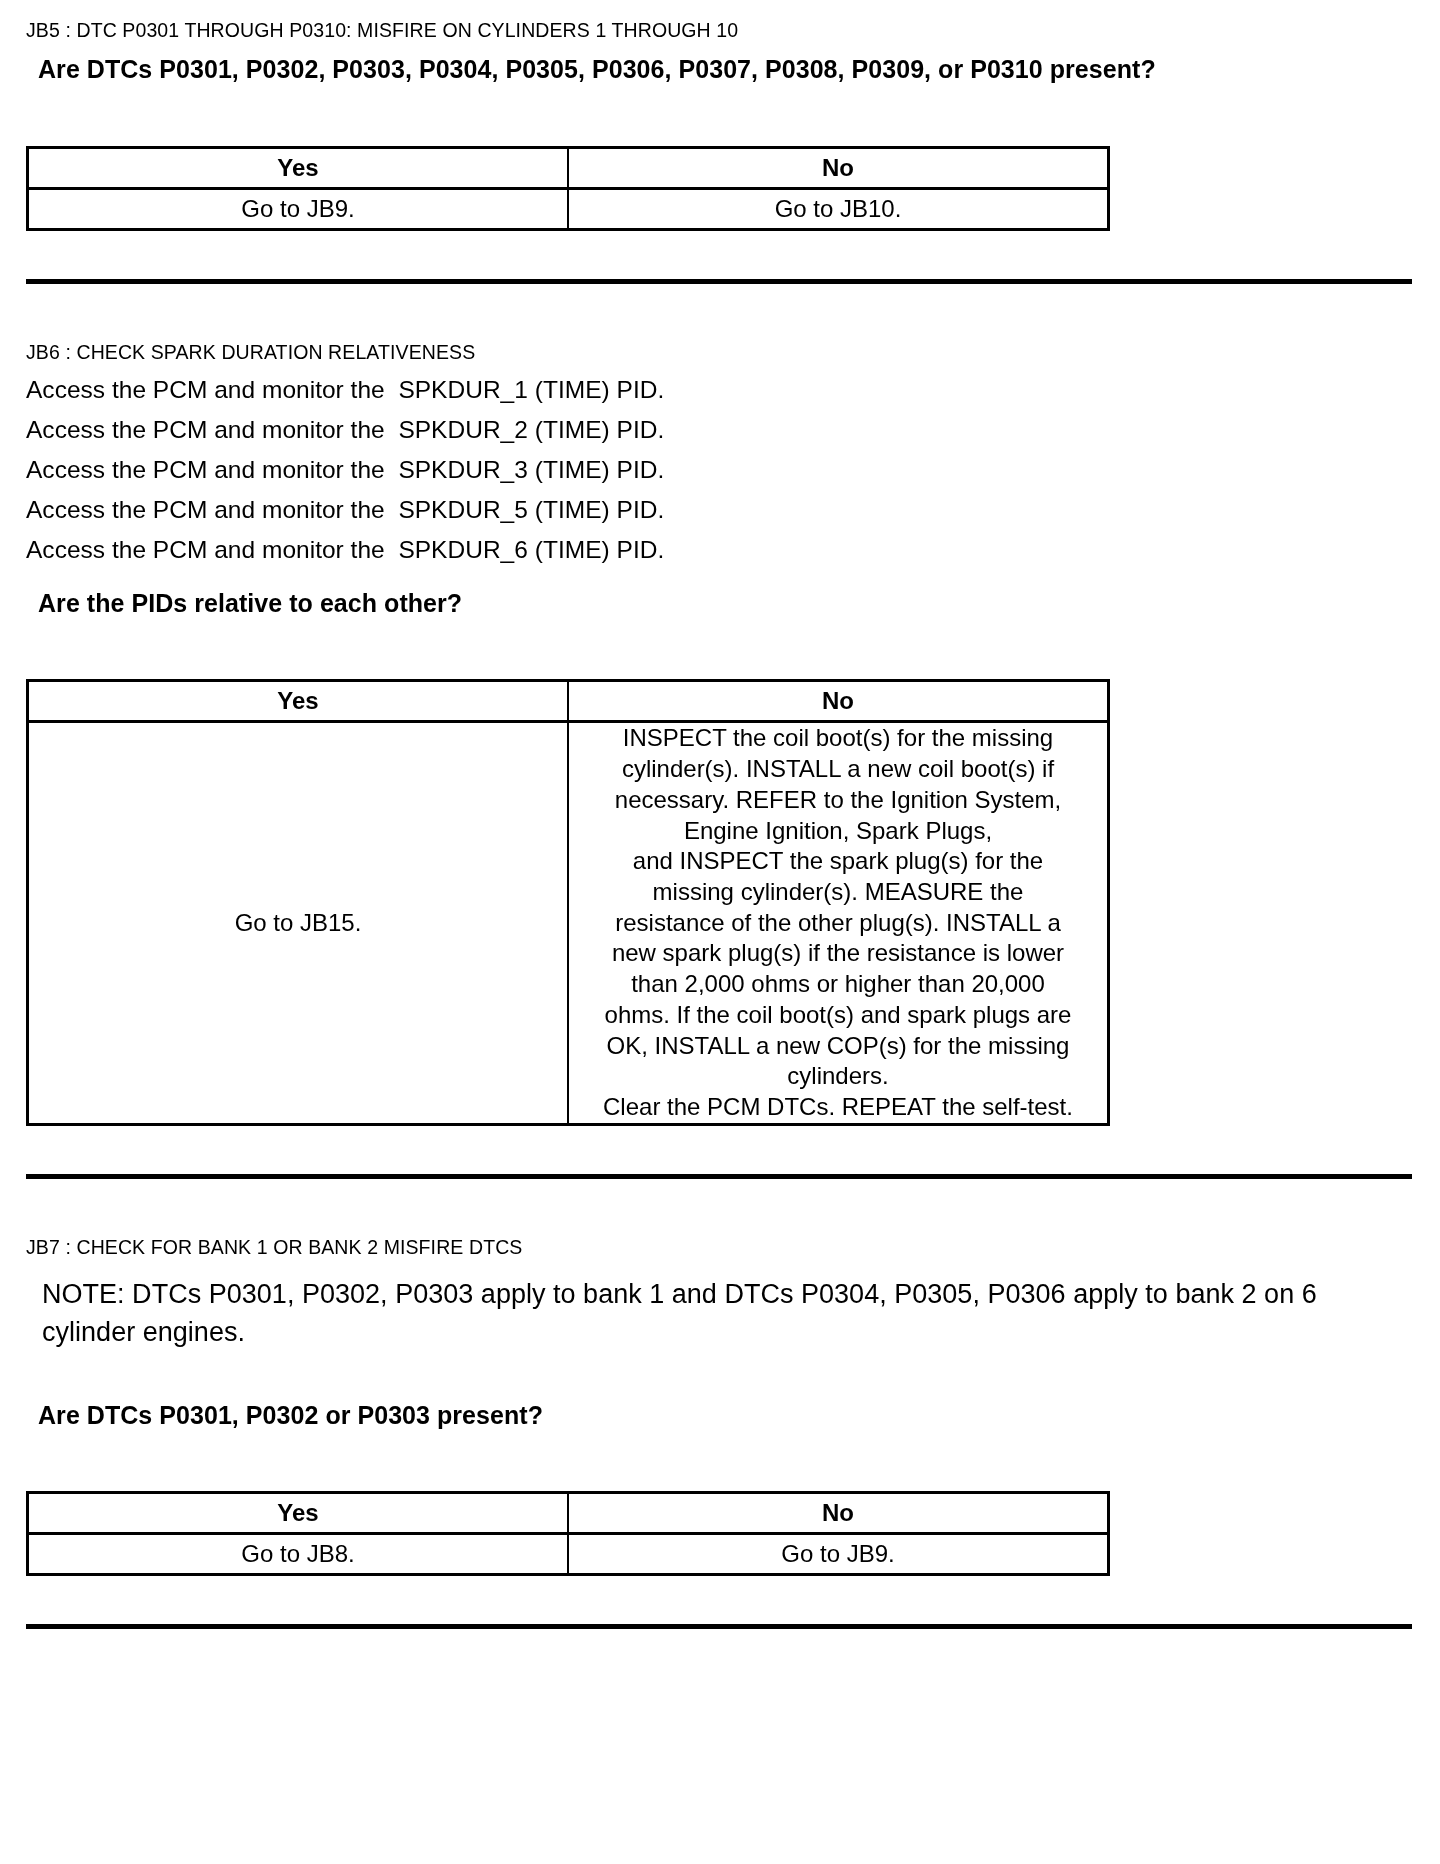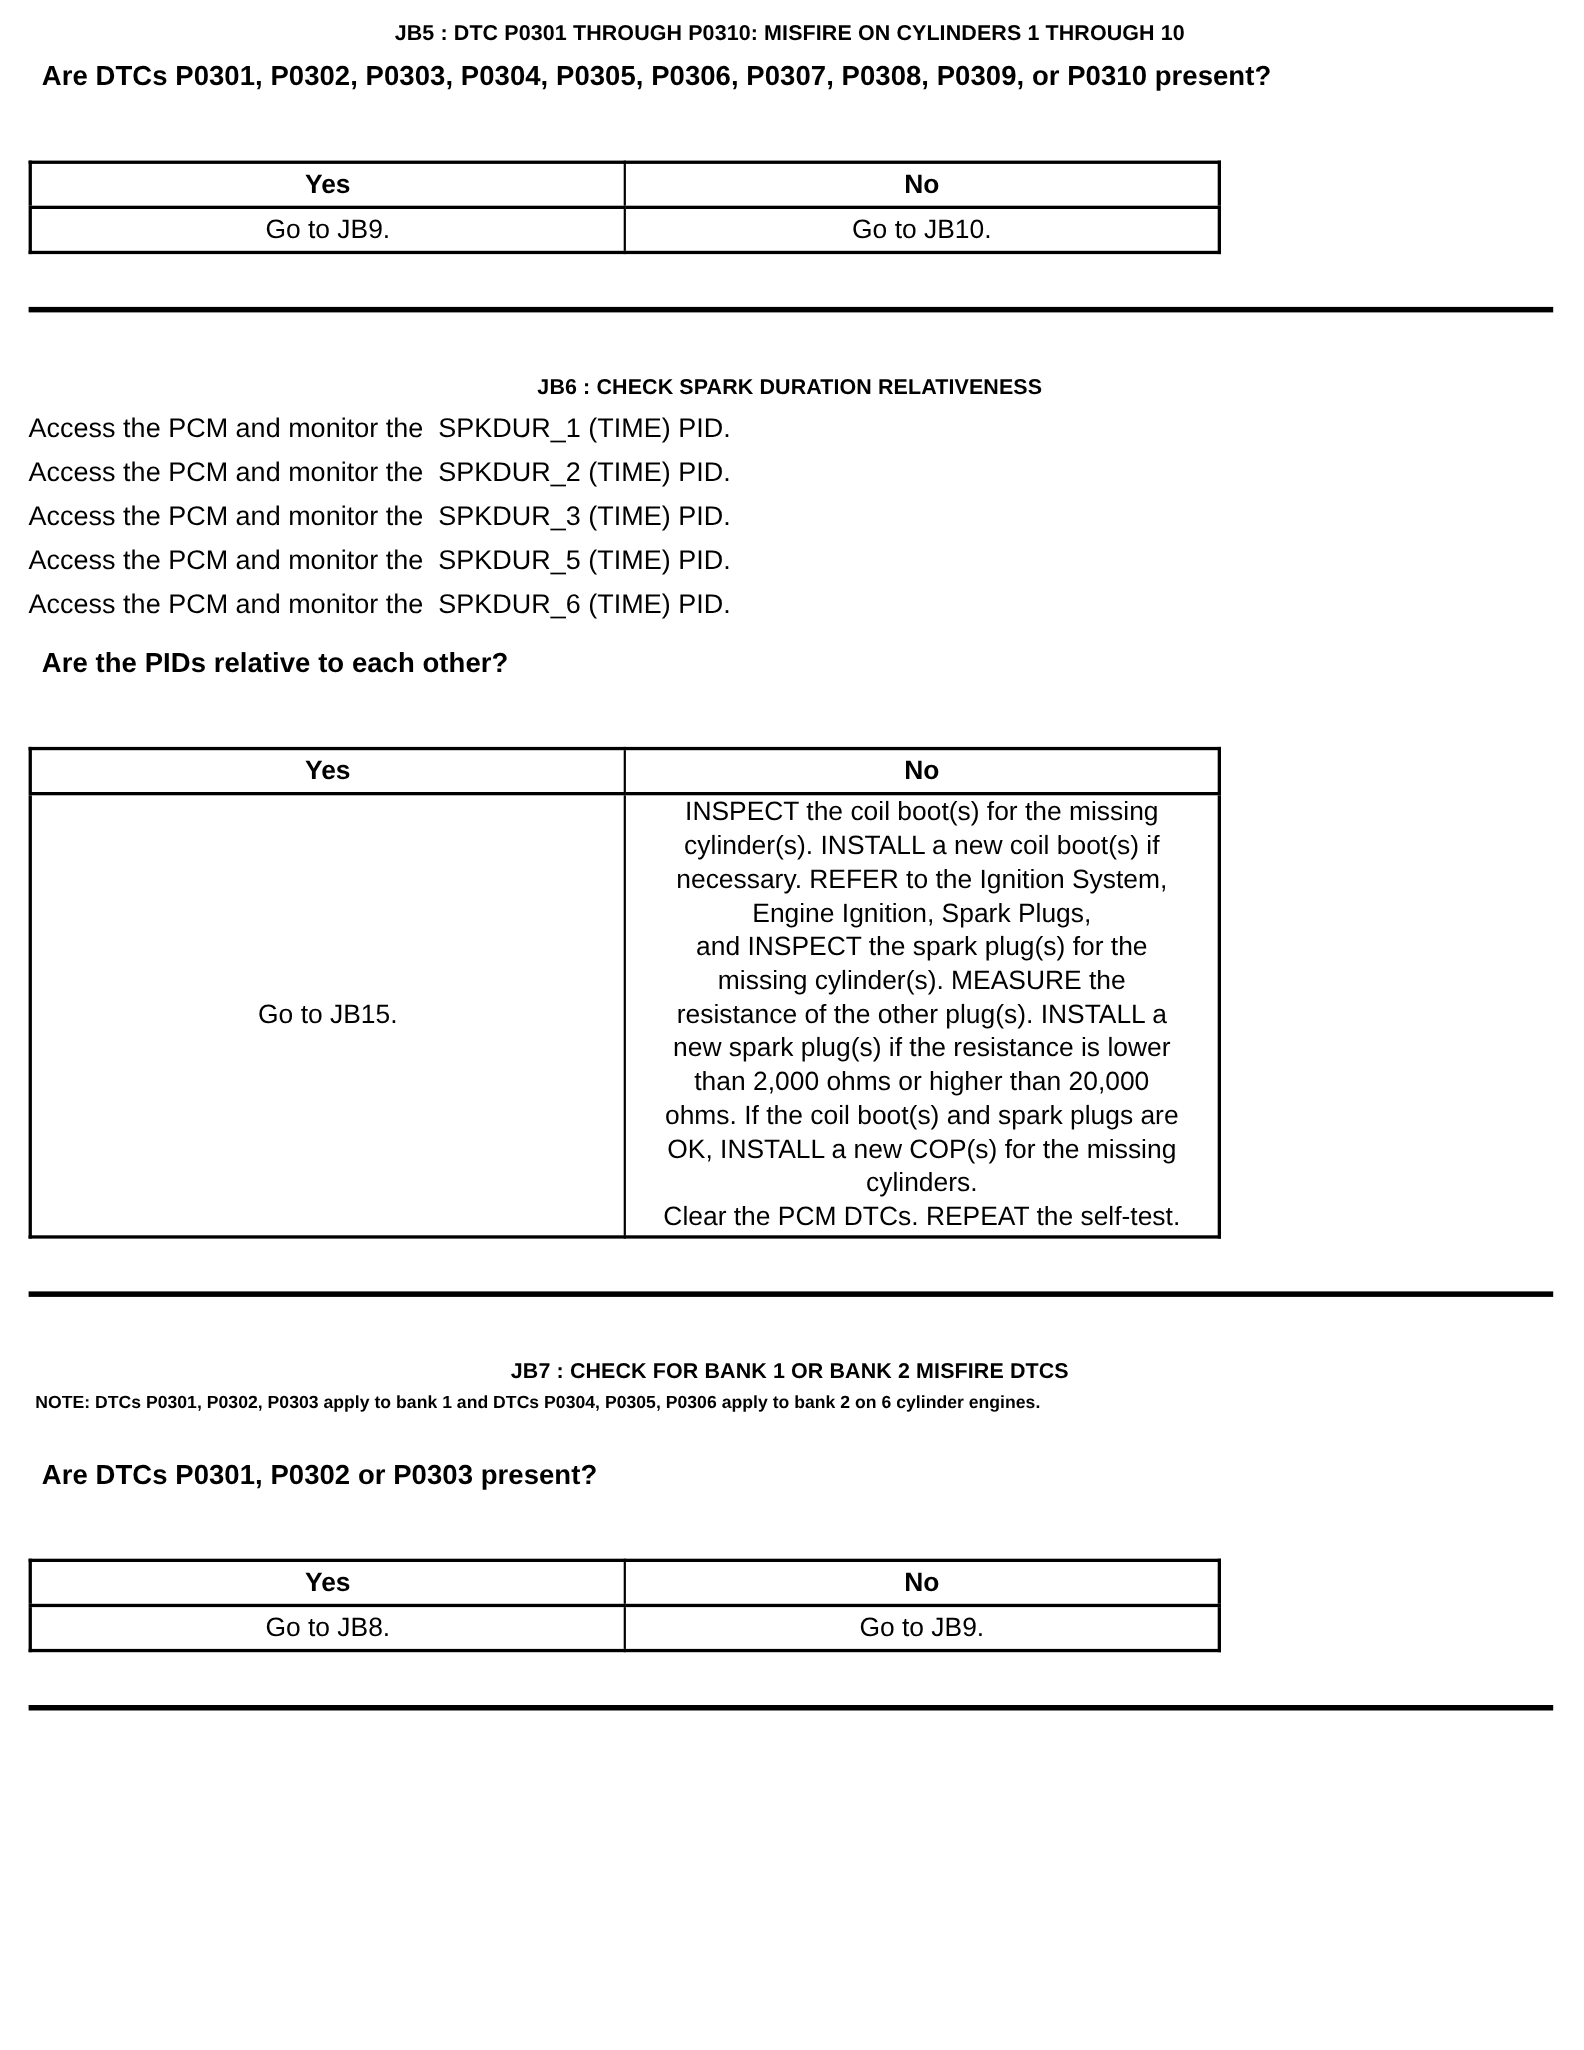--- a/index.html
+++ b/index.html
@@ -15,50 +15,49 @@
     -webkit-font-smoothing: none;
   }
   .page {
     width: 1440px;
     box-sizing: border-box;
     padding: 18px 30px 0 26px;
   }
   
   .step-title {
     font-size: 19.5px;
-    font-weight: bold;
+    font-weight: normal;
     letter-spacing: 0.1px;
     line-height: 1.25;
     margin: 0 0 6px 0;
     white-space: nowrap;
-    text-align: center;
   }
   .question {
     font-size: 25px;
     font-weight: bold;
     line-height: 1.26;
     margin: 12px;
     letter-spacing: 0.05px;
   }
   .question.tight {
     max-width: 1330px;
   }
   .body-line {
     font-size: 24.5px;
     font-weight: normal;
     line-height: 1.63;
     margin: 0;
     letter-spacing: 0.02px;
     white-space: pre;
   }
   .note-para {
-    font-size: 16px;
-    font-weight: bold;
+    font-size: 27px;
+    font-weight: normal;
     line-height: 1.42;
-    margin: 6px;
+    margin: 16px;
     letter-spacing: 0.02px;
   }
   
   table.yn {
     border-collapse: collapse;
     width: 1084px;
     table-layout: fixed;
     margin: 0;
   }
   table.yn td, table.yn th {

